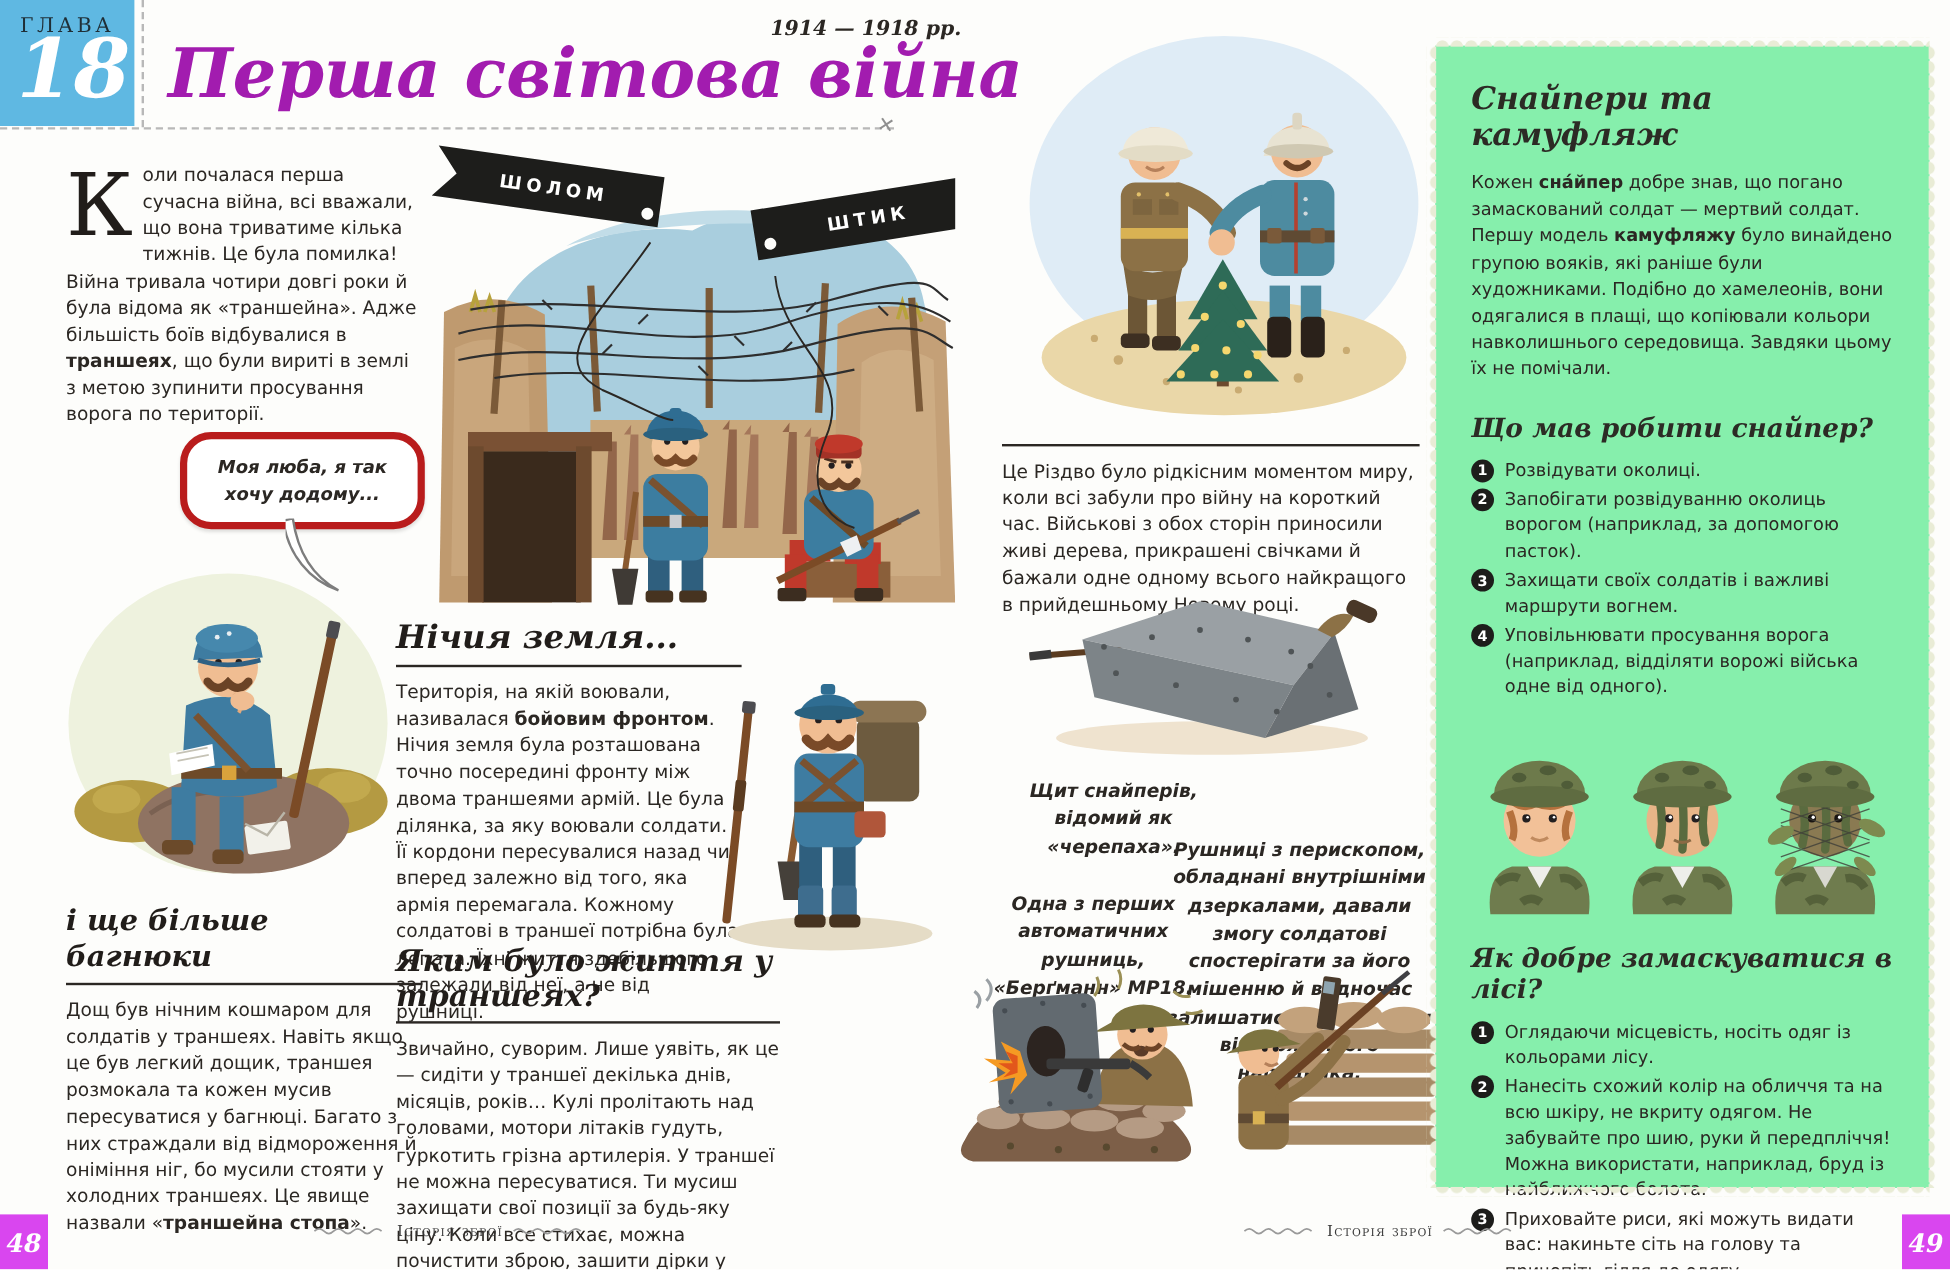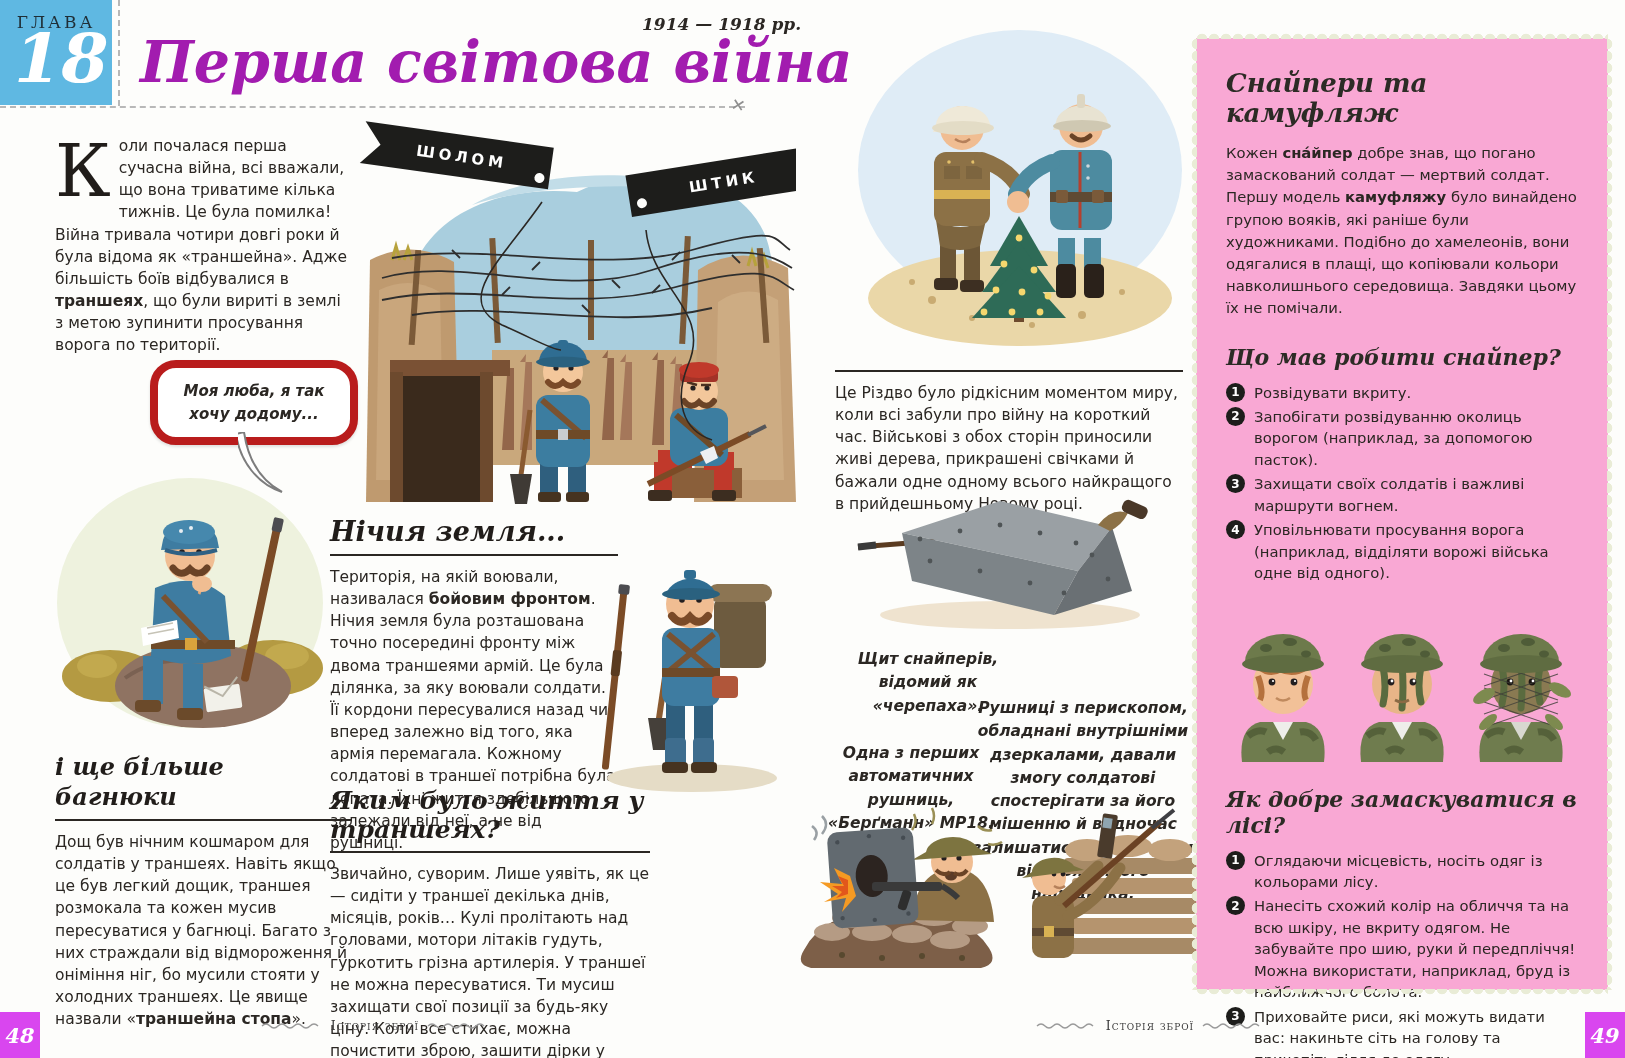--- a/index.html
+++ b/index.html
@@ -38,38 +38,38 @@
   .xmas{left:835px;top:363px;width:348px;}
   .xmas .sec-head{font-size:27px;}
 
   
   .cap{font-style:italic;font-weight:700;font-size:15.5px;line-height:1.5;color:#2b2723;text-align:center;}
   .cap-shield{left:838px;top:648px;width:180px;font-style:italic;}
   .cap-periscope{left:972px;top:697px;width:222px;}
   .cap-bergmann{left:825px;top:742px;width:172px;}
 
   
-  .bubble{left:150px;top:360px;width:172px;background:#ffffff;border:8px solid #b91c1c;
+  .bubble{left:150px;top:360px;width:172px;background:#ffffff;border:6px solid #b91c1c;
       border-radius:26px;padding:12px 10px;text-align:center;font-style:italic;font-weight:700;
       font-size:15px;line-height:1.5;box-shadow:0 2px 3px rgba(0,0,0,.12);}
   .bubble-tail{left:238px;top:432px;}
 
   
   .footer{top:1018px;width:230px;display:flex;align-items:center;justify-content:center;gap:8px;}
   .footer-left{left:260px;}
   .footer-right{left:1035px;}
   .footer-text{font-family:"DejaVu Serif",serif;font-size:12.5px;letter-spacing:1px;
       font-variant:small-caps;color:#3a3a3a;white-space:nowrap;}
   .pagenum{width:40px;height:46px;background:#d946ef;color:#fff;font-family:"DejaVu Serif",serif;
       font-style:italic;font-weight:700;font-size:21px;display:flex;align-items:center;justify-content:center;}
   .pn-left{left:0;top:1012px;}
   .pn-right{left:1585px;top:1012px;}
 
   
-  .sidebar{left:1196px;top:38px;width:412px;height:952px;background:#f9a8d4;
+  .sidebar{left:1196px;top:38px;width:412px;height:952px;background:#86efac;
       padding:26px 30px;box-sizing:border-box;}
   .sc{position:absolute;pointer-events:none;}
   .sc-top{left:0;right:0;top:-7px;height:8px;background-image:radial-gradient(circle at 6px 8px,#e9ecd6 5px,rgba(0,0,0,0) 5.6px);background-size:12px 8px;background-repeat:repeat-x;}
   .sc-bot{left:0;right:0;bottom:-7px;height:8px;background-image:radial-gradient(circle at 6px 0px,#e9ecd6 5px,rgba(0,0,0,0) 5.6px);background-size:12px 8px;background-repeat:repeat-x;}
   .sc-left{top:0;bottom:0;left:-7px;width:8px;background-image:radial-gradient(circle at 8px 6px,#e9ecd6 5px,rgba(0,0,0,0) 5.6px);background-size:8px 12px;background-repeat:repeat-y;}
   .sc-right{top:0;bottom:0;right:-7px;width:8px;background-image:radial-gradient(circle at 0px 6px,#e9ecd6 5px,rgba(0,0,0,0) 5.6px);background-size:8px 12px;background-repeat:repeat-y;}
   .sb-title{font-family:"DejaVu Serif",serif;font-style:italic;font-weight:700;font-size:26px;color:#2c2b25;margin:4px 0 14px 0;}
   .sb-head{font-family:"DejaVu Serif",serif;font-style:italic;font-weight:700;font-size:22px;color:#2c2b25;margin:24px 0 12px 0;}
   .sb-text{font-size:14.8px;line-height:1.5;}
   .ilist{margin:0;padding:0;list-style:none;}
@@ -519,21 +519,21 @@
 
     <div class="sb-title">Снайпери та камуфляж</div>
     <div class="sb-text">
       <span>Кожен </span><b>сна́йпер</b><span> добре знав, що погано замаскований солдат — мертвий солдат. Першу модель </span><b>камуфляжу</b><span> було винайдено групою вояків, які раніше були художниками. Подібно до хамелеонів, вони одягалися в плащі, що копіювали кольори навколишнього середовища. Завдяки цьому їх не помічали.</span>
     </div>
 
     <div class="sb-head">Що мав робити снайпер?</div>
     <div class="ilist">
       <div class="item">
         <span class="badge">1</span>
-        <span class="item-text">Розвідувати вкриту.</span>
+        <span class="item-text">Розвідувати околиці.</span>
       </div>
       <div class="item">
         <span class="badge">2</span>
         <span class="item-text">Запобігати розвідуванню околиць ворогом (наприклад, за допомогою пасток).</span>
       </div>
       <div class="item">
         <span class="badge">3</span>
         <span class="item-text">Захищати своїх солдатів і важливі маршрути вогнем.</span>
       </div>
       <div class="item">

